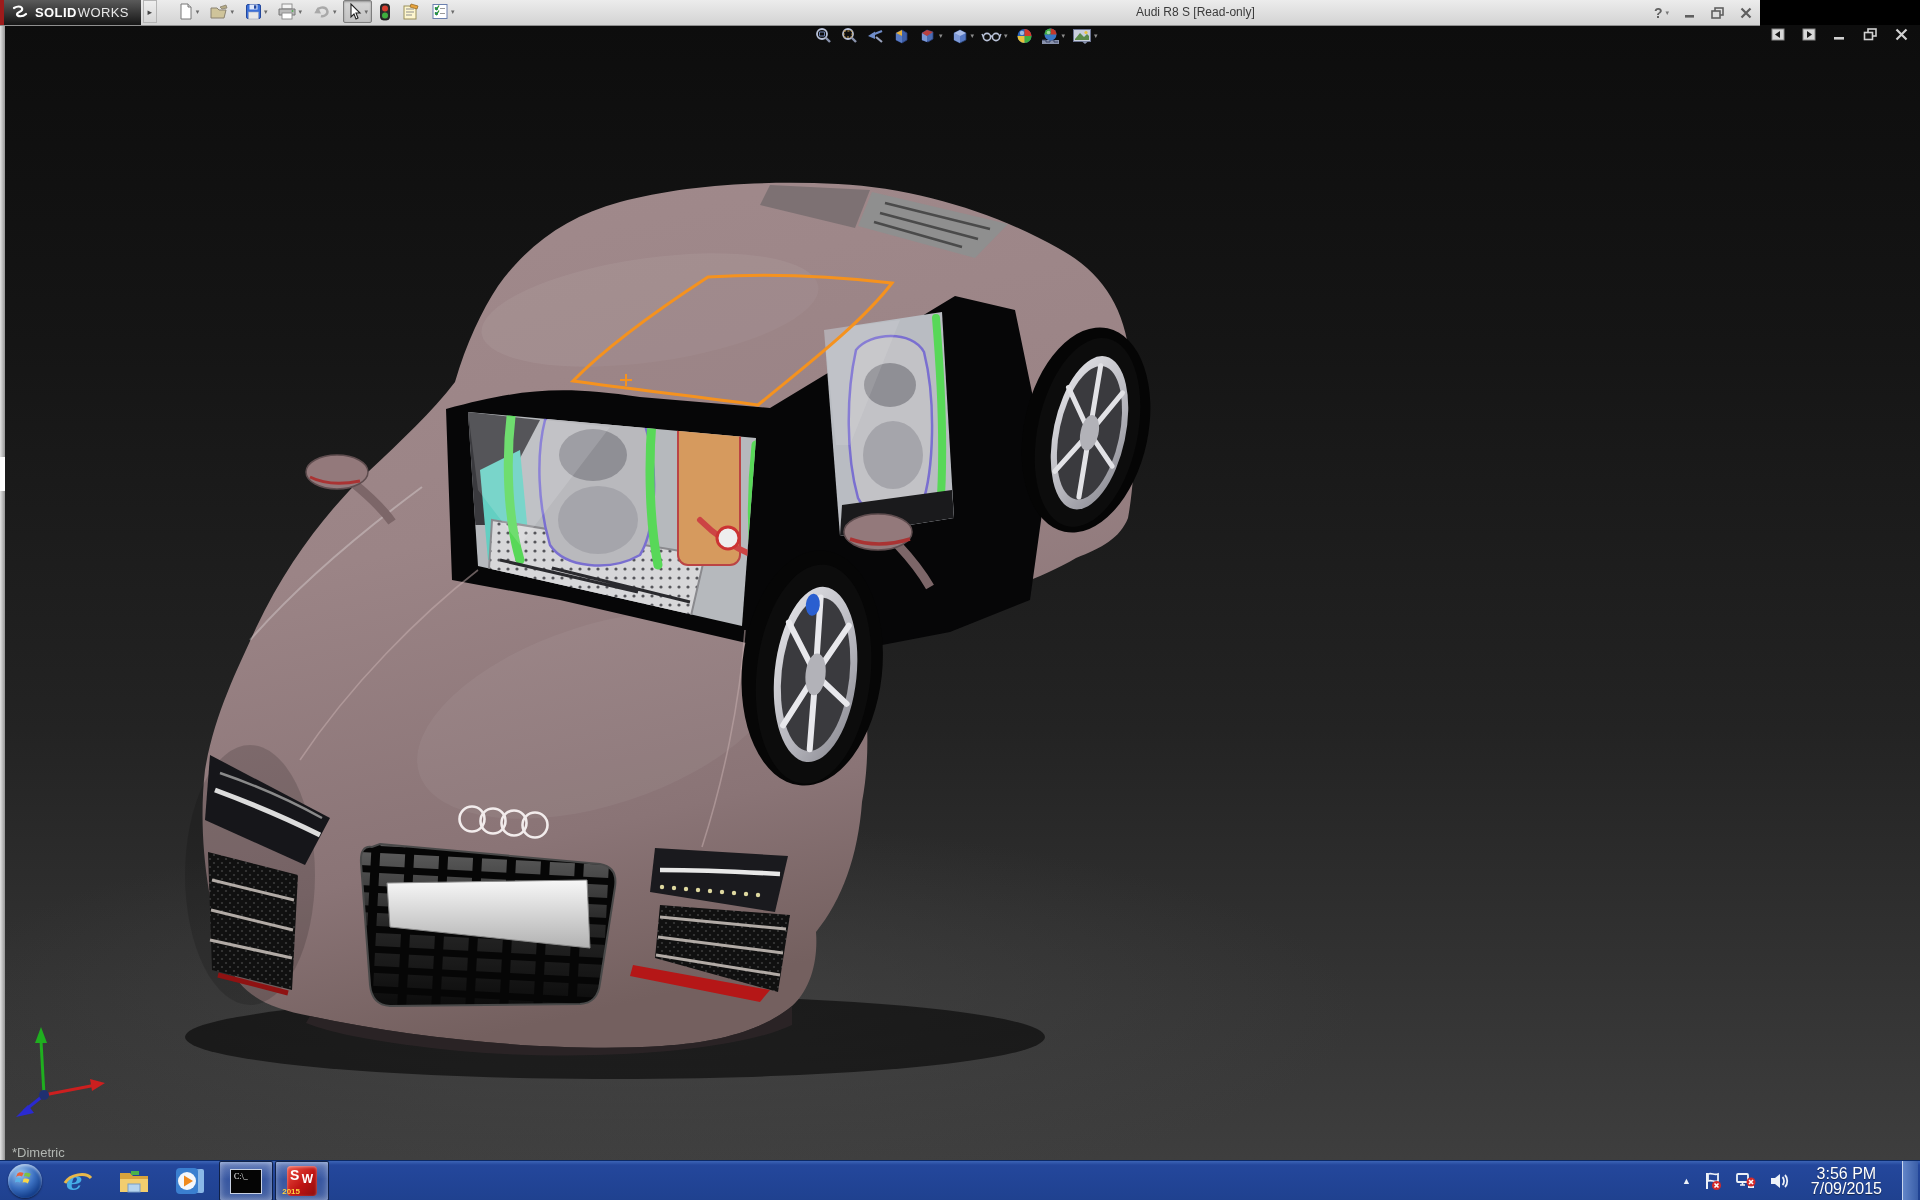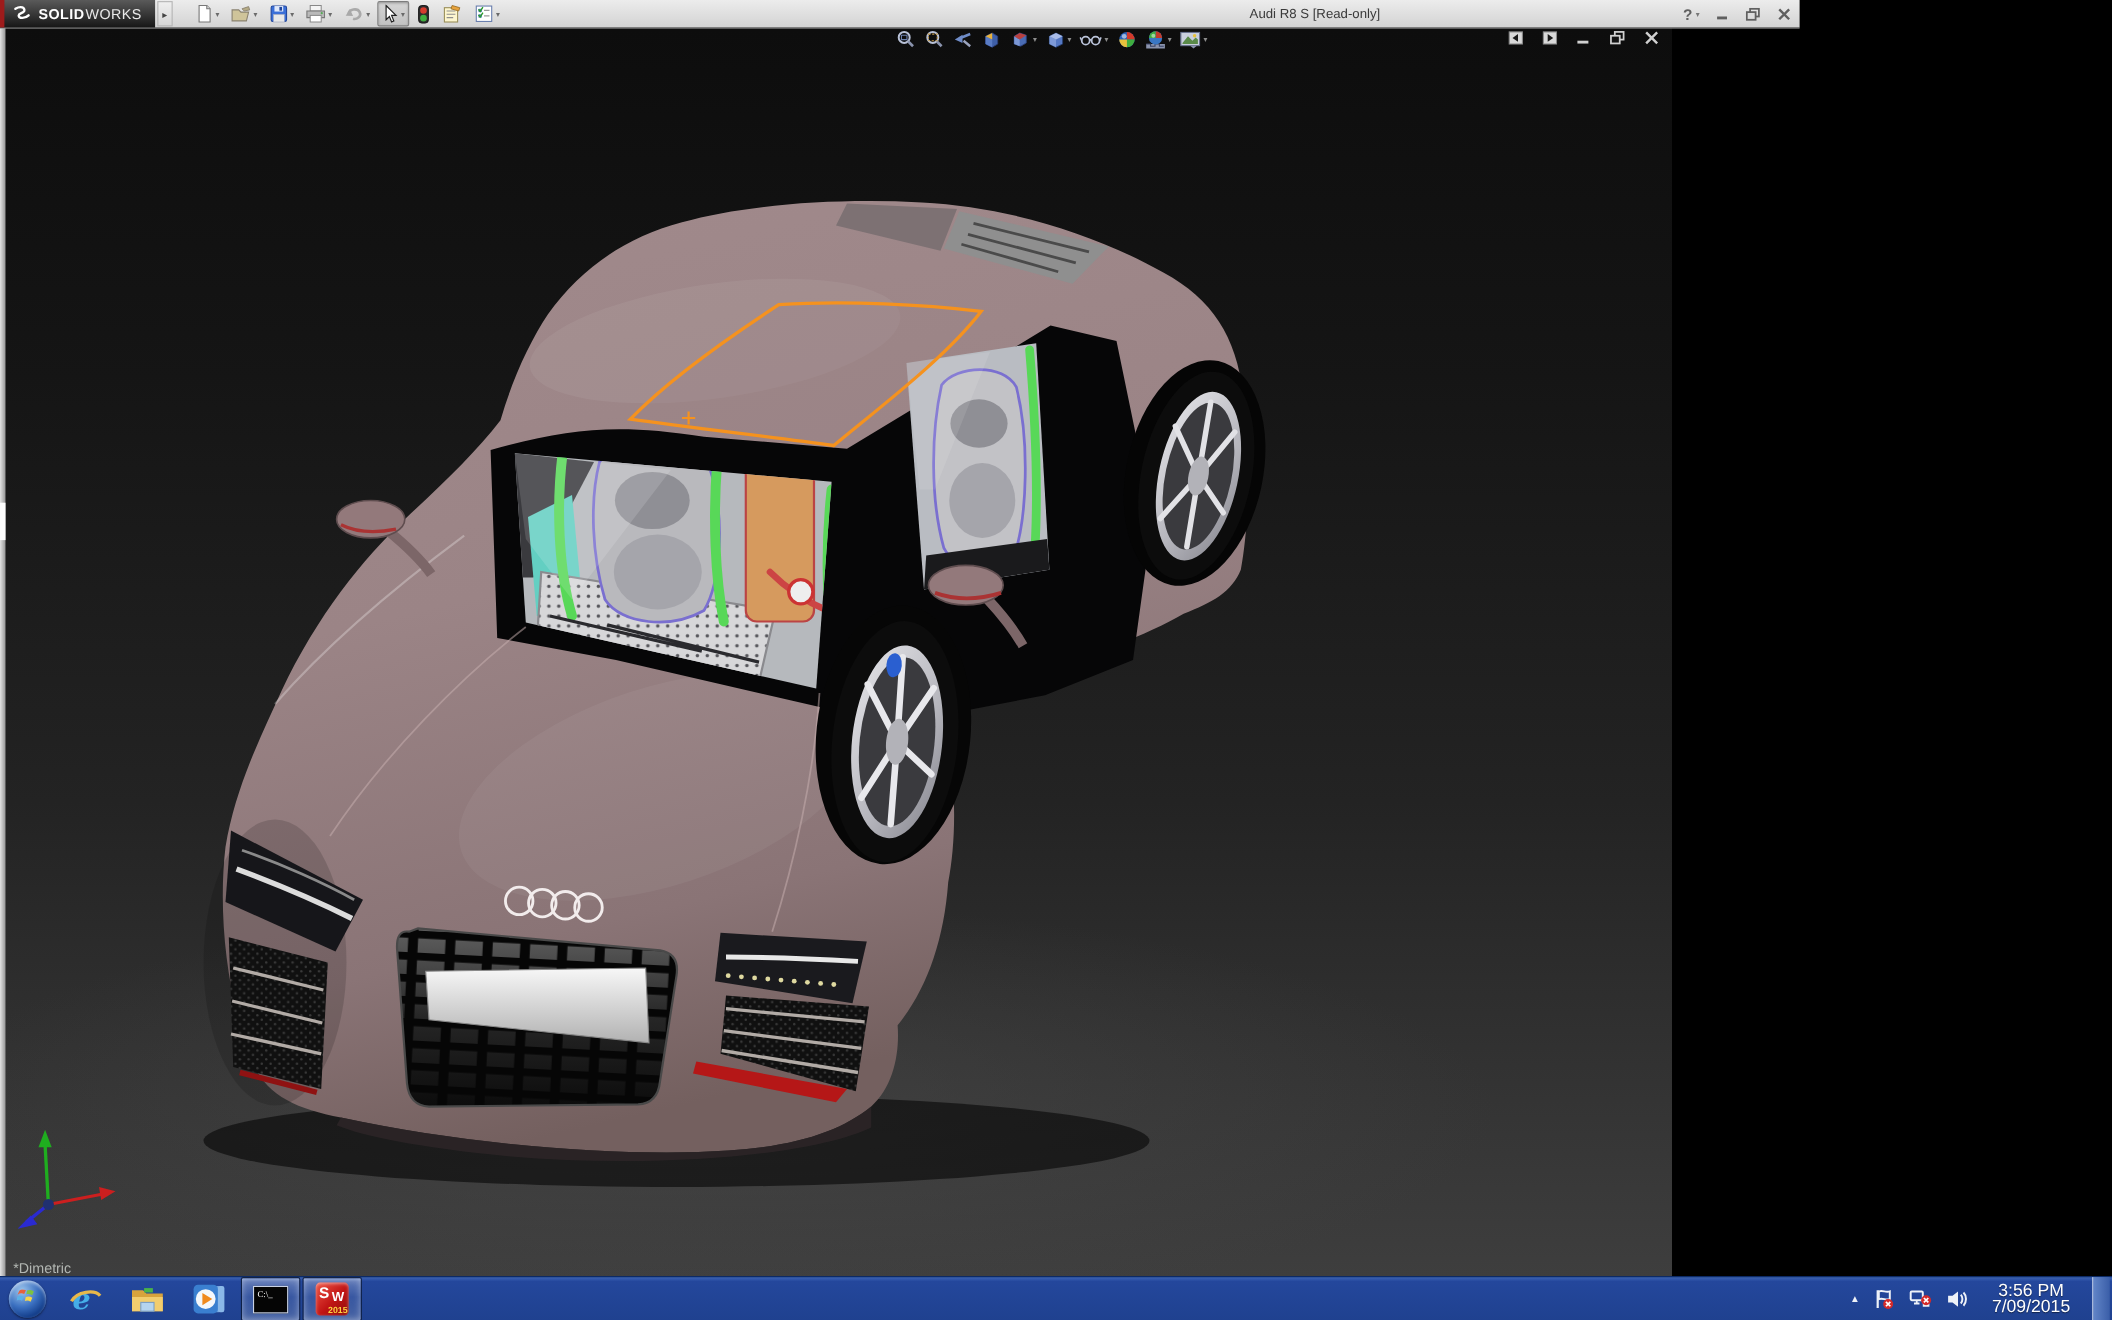--- a/index.html
+++ b/index.html
@@ -1,43 +1,43 @@
 <!DOCTYPE html>
 <html style="--car-body: #9b8486; --car-body-dark: #6f5c5e; --selection-orange: #f5921e; --cage-green: #58d858; --dash-teal: #63cfc2; --interior-orange: #d69a5e; --accent-red: #b51717; --taskbar-blue: #24479c; --titlebar-bg: #dcdcdc; --viewport-top: #0d0d0d; --viewport-bottom: #3e3e3e;"><head>
 <meta charset="utf-8">
 <style>
   html,body{margin:0;padding:0}
   body{width:1920px;height:1200px;overflow:hidden;position:relative;background:#000;
        font-family:"Liberation Sans",sans-serif;}
 
   
-  .titlebar{position:absolute;top:0;left:0;width:1636px;height:25px;
+  .titlebar{position:absolute;top:0;left:0;width:1760px;height:25px;
     background:linear-gradient(#ececec,#d3d3d3);border-bottom:1px solid #8f8f8f;
-    display:flex;align-items:center;z-index:40}
+    display:flex;align-items:flex-start;z-index:40}
   .sw-logo{height:25px;display:flex;align-items:center;gap:5px;
     background:linear-gradient(#5a5a5a,#161616);padding:0 12px 0 10px;position:relative}
   .logo-red{position:absolute;left:0;top:0;width:4px;height:25px;background:#9e1b1b}
   .logo-solid{color:#fff;font-weight:bold;font-size:13px;letter-spacing:.4px}
   .logo-works{color:#e8e8e8;font-weight:normal;font-size:13px;letter-spacing:.4px;margin-left:-4px}
   .menu-expand{width:12px;height:21px;margin-left:2px;display:flex;align-items:center;justify-content:center;
     color:#444;font-size:9px;background:linear-gradient(#efefef,#d6d6d6);border:1px solid #b5b5b5}
   .main-toolbar{display:flex;align-items:center;margin-left:16px;gap:3px}
   .tb-btn{height:21px;display:flex;align-items:center;padding:0 3px;border:1px solid transparent;border-radius:2px}
   .tb-btn .dd{font-size:7px;color:#6a6a6a;margin-left:2px}
   .tb-btn.pressed{border:1px solid #7d7d7d;background:linear-gradient(#d6d6d6,#c2c2c2);
     box-shadow:inset 0 1px 2px rgba(0,0,0,.3)}
   .window-title{position:absolute;left:1136px;top:0;height:25px;line-height:25px;
     font-size:12px;color:#3a3a3a;white-space:nowrap}
   .win-controls{position:absolute;right:8px;top:0;height:25px;display:flex;align-items:center;gap:15px}
   .help-wrap{display:flex;align-items:center;gap:3px;color:#555}
   .help-glyph{font-size:14px;font-weight:bold;color:#606060}
   .help-dd{font-size:7px;color:#777}
 
   
-  .viewport{position:absolute;top:25px;left:0;width:1520px;height:1135px;overflow:hidden;
+  .viewport{position:absolute;top:25px;left:0;width:1920px;height:1135px;overflow:hidden;
     background:linear-gradient(180deg,#0d0d0d 0%,#151515 28%,#232323 62%,#3e3e3e 100%)}
   .left-splitter{position:absolute;left:0;top:0;width:5px;height:100%;
     background:linear-gradient(90deg,#e3e3e3,#969696);z-index:5}
   .splitter-handle{position:absolute;left:0;top:432px;width:5px;height:34px;background:#fdfdfd}
   .headsup{position:absolute;left:814px;top:2px;display:flex;align-items:center;gap:7px;z-index:6}
   .hu-btn{display:flex;align-items:center;gap:2px}
   .hu-dd{color:#8d8d8d;font-size:7px}
   .doc-controls{position:absolute;right:12px;top:3px;display:flex;align-items:center;gap:17px;z-index:6}
   .view-label{position:absolute;left:12px;bottom:0px;font-size:13px;color:#b2b6b2;z-index:6}
   .triad{position:absolute;left:8px;bottom:42px;z-index:6}
@@ -56,21 +56,21 @@
     background:radial-gradient(circle at 35% 28%,#9cc6ee,#3a6fc0 45%,#16418e 72%,#0b2c68 100%);
     box-shadow:inset 0 2px 3px rgba(255,255,255,.55),0 1px 2px rgba(0,0,0,.5);
     display:flex;align-items:center;justify-content:center}
   .cmd-icon{width:30px;height:23px;background:#050505;border:1px solid #c9d2e4;position:relative}
   .cmd-text{color:#fff;font-family:Liberation Serif, serif;font-size:8px;position:absolute;top:2px;left:3px}
   .sw-icon{width:30px;height:30px;position:relative;border-radius:4px;
     background:linear-gradient(135deg,#ef5545,#c01414 55%,#8d0d0d);
     box-shadow:inset 0 1px 3px rgba(255,255,255,.5)}
   .sw-s{position:absolute;left:3px;top:1px;color:#fff;font-weight:bold;font-size:14px}
   .sw-w{position:absolute;right:4px;top:6px;color:#fff;font-weight:bold;font-size:12px}
-  .sw-year{position:absolute;right:1px;bottom:0px;color:#ffd23f;font-weight:bold;font-size:8px}
+  .sw-year{position:absolute;right:17px;bottom:0px;color:#ffd23f;font-weight:bold;font-size:8px}
   .tray{margin-left:auto;display:flex;align-items:center;gap:12px;padding-right:2px}
   .clock{color:#fff;font-size:16px;text-align:center;line-height:15px;padding:0 8px;
     text-shadow:0 1px 1px rgba(0,0,0,.5)}
   .show-desktop{width:15px;height:40px;background:linear-gradient(90deg,#6285c8,#3a5ea8);
     border-left:1px solid #c7d4ec}
   .tray-up{color:#eef2f8;font-size:9px}
 </style>
 </head>
 <body>
 

